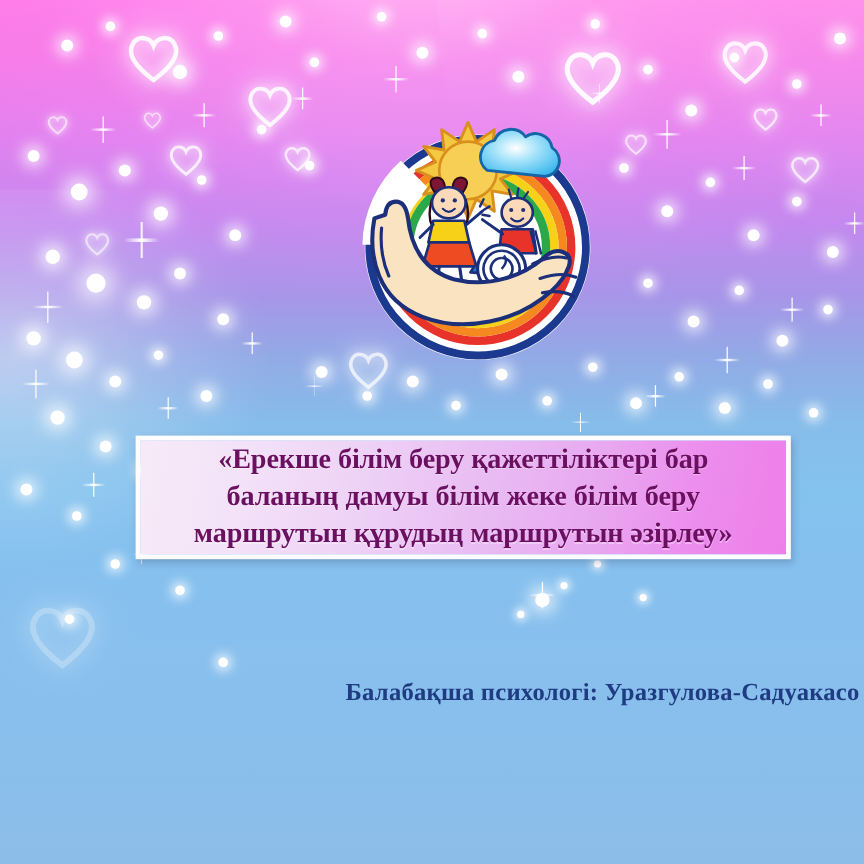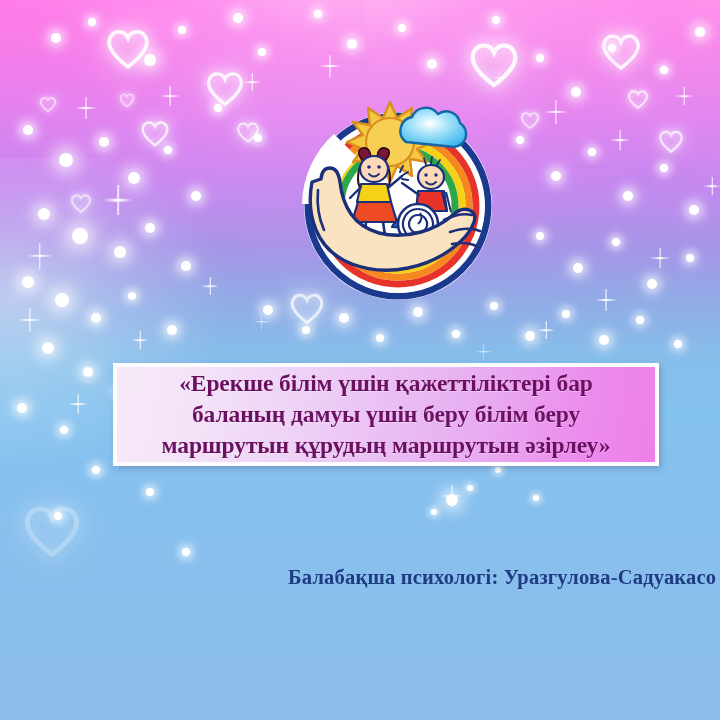--- a/index.html
+++ b/index.html
@@ -436,21 +436,21 @@
         <path d="M156 146 q18 -6 30 -1" fill="none" stroke="#1b2f7a" stroke-width="2.6" stroke-linecap="round"></path>
         <path d="M158 158 q16 -3 26 3" fill="none" stroke="#1b2f7a" stroke-width="2.6" stroke-linecap="round"></path>
 
         <path d="M24 104 q-2 22 6 40" fill="none" stroke="#1b2f7a" stroke-width="2.6" stroke-linecap="round"></path>
       </g>
     </svg>
   </div>
 
   <div id="title-box">
     <div id="title-text">
-        <div>«Ерекше білім үшін қажеттіліктері бар</div>
-        <div>баланың дамуы үшін беру білім беру</div>
+        <div>«Ерекше білім беру қажеттіліктері бар</div>
+        <div>баланың дамуы білім жеке білім беру</div>
         <div>маршрутын құрудың маршрутын әзірлеу»</div>
       </div>
   </div>
 
   <div id="credit-line">Балабақша психологі: Уразгулова-Садуакасо</div>
 
 </div>
 
 </body></html>

